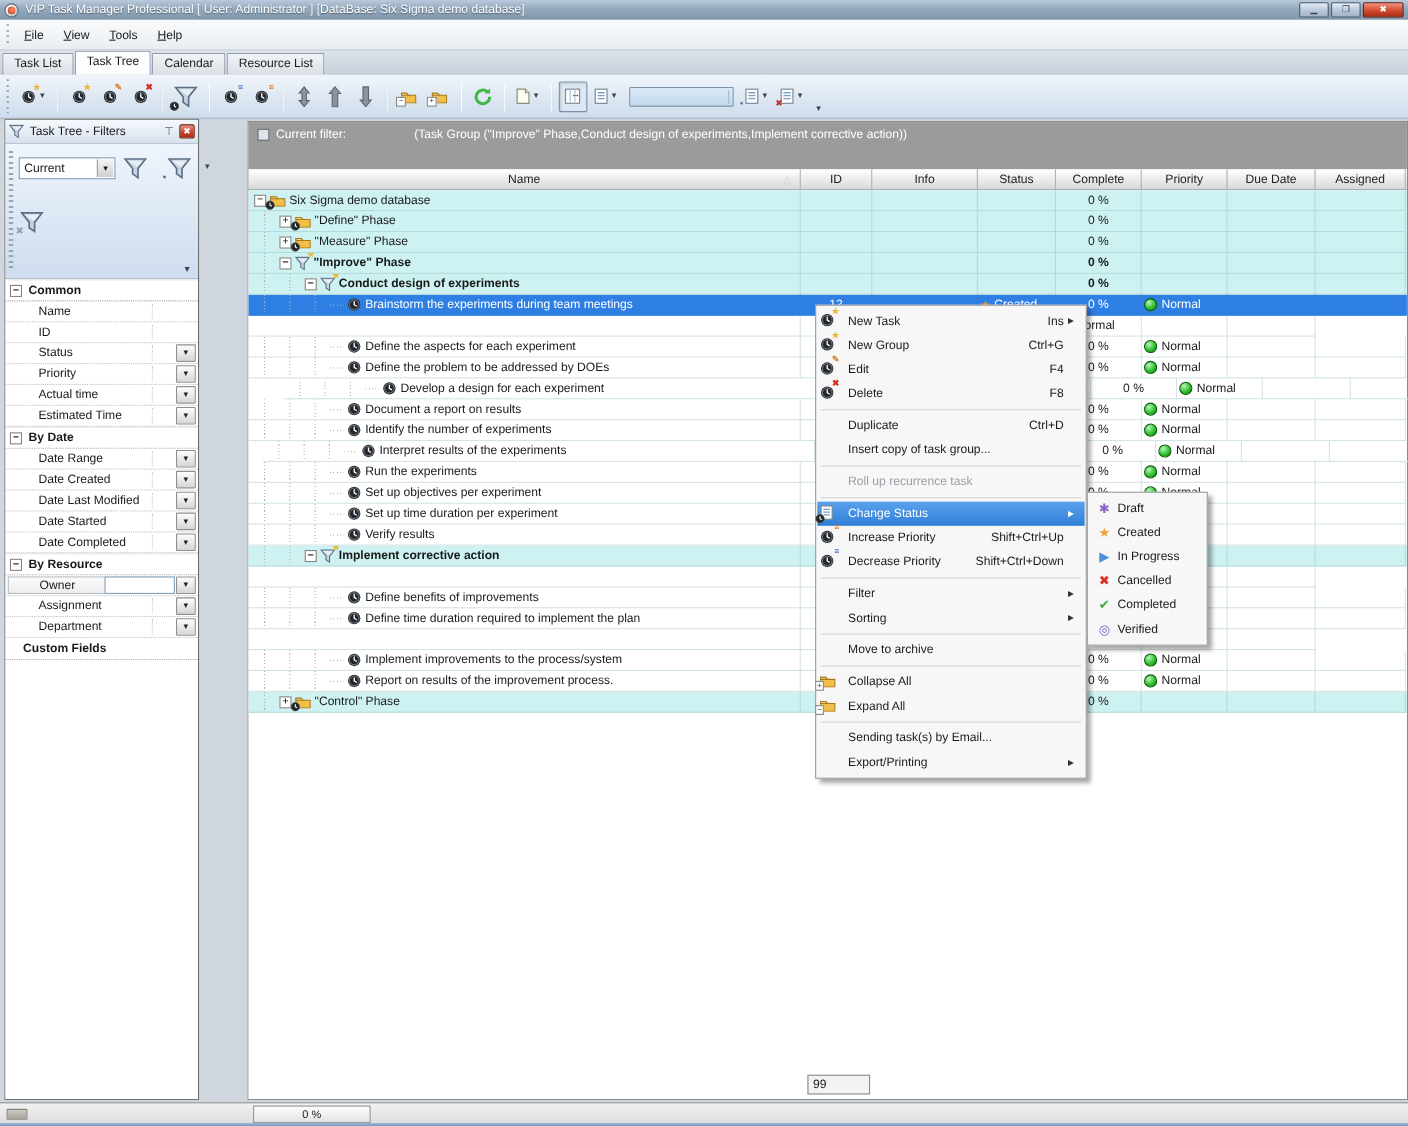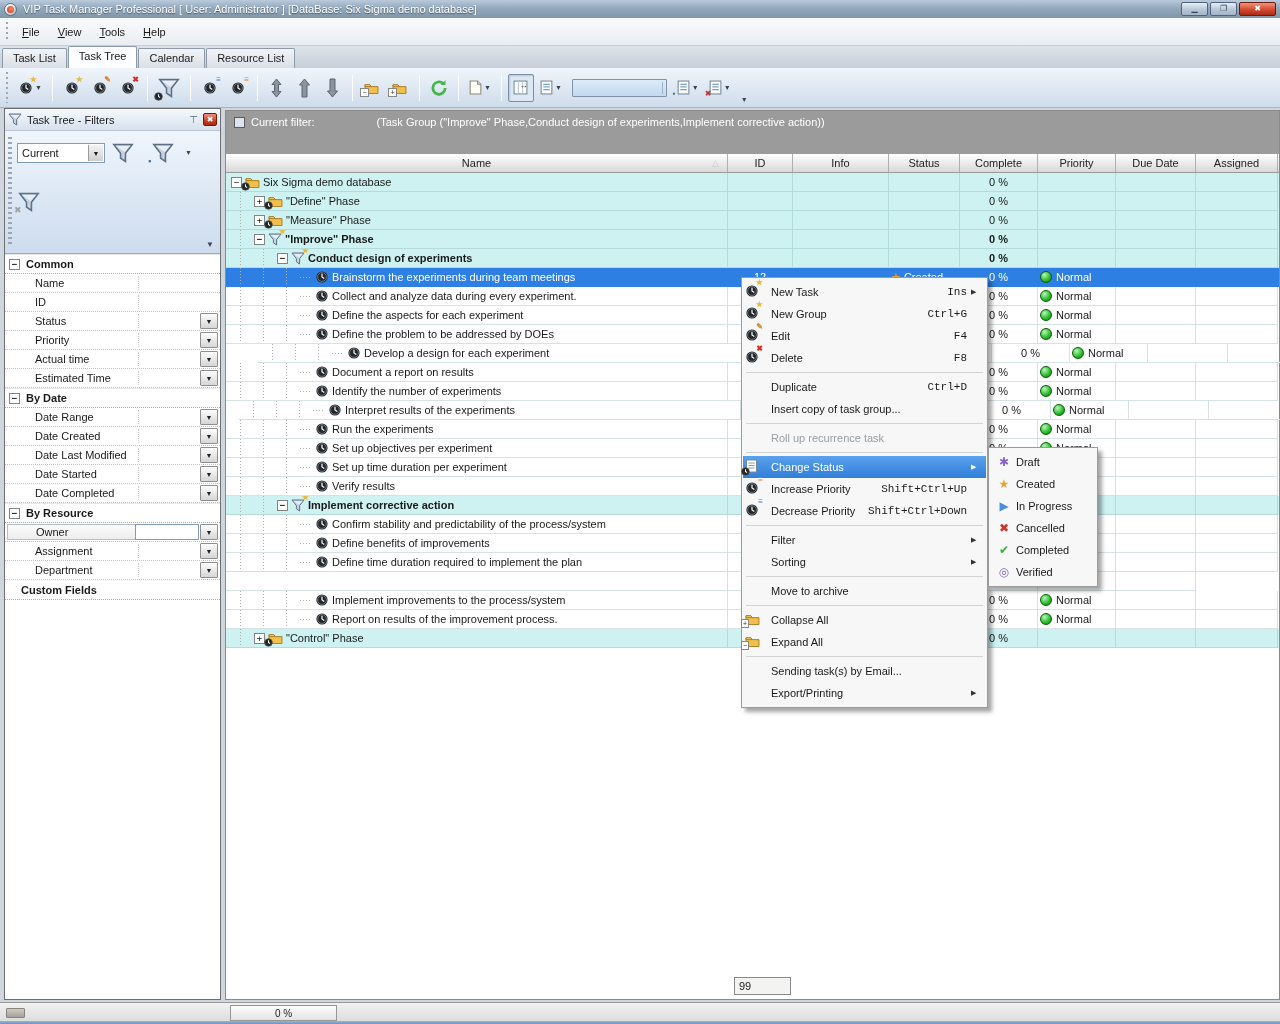--- a/index.html
+++ b/index.html
@@ -34,21 +34,21 @@
 .tsep{width:1px;height:26px;background:#aebccc;border-right:1px solid #fff;margin:0 4px;flex:none;}
 .dd{font-size:7px;color:#3a4654;margin-left:2px;}
 .tcombo{width:95px;height:18px;border:1px solid #7f94a8;background:linear-gradient(#dcebf8,#c2d9ef);border-radius:1px;margin:0 4px;position:relative;}
 .tcombo::after{content:"";position:absolute;right:3px;top:2px;bottom:2px;border-left:1px solid #9fb2c6;}
 .ico{position:relative;display:inline-flex;align-items:center;justify-content:center;}
 .ico b{position:absolute;right:-4px;top:-5px;font-size:8px;font-weight:bold;line-height:1;}
 .ico i.lo{position:absolute;left:-4px;bottom:-3px;font-style:normal;font-size:8px;line-height:1;}
 .svgi{display:block;}
 
 
-.fpanel{position:absolute;left:4px;top:108px;width:217px;height:892px;background:#fff;border:1px solid #6f6f6f;box-shadow:1px 1px 0 #fff inset;}
+.fpanel{position:absolute;left:4px;top:108px;width:177px;height:892px;background:#fff;border:1px solid #6f6f6f;box-shadow:1px 1px 0 #fff inset;}
 .fphead{height:22px;background:linear-gradient(#f5f9fd,#d7e1ed);border-bottom:1px solid #b9c6d6;display:flex;align-items:center;gap:5px;padding:0 3px;}
 .fphead .ttl{flex:1;}
 .pin{color:#5a6b7d;font-size:10px;}
 .xbtn{width:14px;height:13px;background:linear-gradient(#ef9183,#c8402a 60%,#a62c12);border:1px solid #6e1a05;border-radius:2px;color:#fff;font-size:8px;display:flex;align-items:center;justify-content:center;line-height:1;}
 .fptools{height:123px;background:linear-gradient(#eff5fc,#cddcee);border-bottom:1px solid #9aa8ba;position:relative;}
 .fptools .grip2{position:absolute;left:3px;top:6px;bottom:6px;width:4px;background-image:repeating-linear-gradient(to bottom,#9aa6b2 0 2px,transparent 2px 5px);}
 .ccombo{position:absolute;left:12px;top:12px;width:88px;height:20px;background:#fff;border:1px solid #7f9db9;display:flex;align-items:center;padding-left:4px;}
 .ccombo .cdd{position:absolute;right:1px;top:1px;bottom:1px;width:15px;background:linear-gradient(#f4f4f4,#cfcfcf);border-left:1px solid #9a9a9a;font-size:7px;display:flex;align-items:center;justify-content:center;}
 .ftool{position:absolute;width:32px;height:32px;display:flex;align-items:center;justify-content:center;}
 .corner-dd{position:absolute;right:6px;bottom:4px;font-size:8px;color:#3a4654;}
@@ -84,21 +84,21 @@
 .tg{width:20px;height:19px;flex:none;background-image:repeating-linear-gradient(to bottom,#b0b0b0 0 1px,transparent 1px 3px);background-size:1px 100%;background-repeat:no-repeat;background-position:9px 0;}
 .stub{width:12px;height:19px;flex:none;background-image:repeating-linear-gradient(to right,#b0b0b0 0 1px,transparent 1px 3px);background-size:100% 1px;background-repeat:no-repeat;background-position:0 9px;}
 .sphere{width:12px;height:12px;border-radius:50%;background:radial-gradient(circle at 35% 30%,#b9f7b9,#30c030 55%,#0b7c0b);border:1px solid #085e08;flex:none;margin-right:4px;}
 .st-ic{color:#f59a23;font-size:11px;margin-right:3px;}
 .cntbox{position:absolute;left:508px;top:866px;width:57px;height:18px;background:#f3f3f1;border:1px solid #8a8a8a;display:flex;align-items:center;padding-left:4px;}
 
 
 .cmenu{position:absolute;left:741px;top:277px;width:247px;background:#f7f7f7;border:1px solid #9b9b9b;box-shadow:4px 4px 4px rgba(0,0,0,.35);padding:3px 1px;z-index:50;}
 .mi{display:grid;grid-template-columns:24px 1fr auto 13px;align-items:center;height:22px;padding:0 2px;}
 .mi .ml{padding-left:2px;}
-.mi .msc{text-align:right;padding-right:4px;font-family:Liberation Mono, monospace;}
+.mi .msc{text-align:right;padding-right:4px;}
 .mi .mar{font-size:7px;color:#333;}
 .mi.hi{background:linear-gradient(#5ba1ed,#2f7fd8);color:#fff;}
 .mi.hi .mar{color:#fff;}
 .mi.dis{color:#9aa0a6;}
 .msep{height:1px;background:#d4d4d4;margin:3px 3px;}
 .smenu{position:absolute;left:988px;top:447px;width:110px;background:#f7f7f7;border:1px solid #9b9b9b;box-shadow:4px 4px 4px rgba(0,0,0,.35);padding:3px 1px;z-index:60;}
 .si{display:grid;grid-template-columns:24px 1fr;align-items:center;height:22px;padding:0 2px;}
 .si .sic{text-align:center;font-size:12px;line-height:1;}
 
 
@@ -602,34 +602,20 @@
           </div>
           <div class="c center">0 %</div>
           <div class="c">
             <span class="sphere"></span>
             <span>Normal</span>
           </div>
           <div class="c"></div>
           <div class="c"></div>
         </div>
         <div class="row" style="grid-template-columns: 502px 65px 96px 71px 78px 78px 80px 82px;">
-          <div class="c name">
-            <span class="tg"></span>
-            <span class="tg"></span>
-            <span class="tg"></span>
-            <span class="stub"></span>
-            <span class="ico">
-              <svg class="svgi" width="14" height="14" viewBox="0 0 14 14">
-                <circle cx="7" cy="7" r="5.6" fill="#23272b"></circle>
-                <circle cx="7" cy="7" r="4.4" fill="none" stroke="#6a737c"></circle>
-                <path d="M7 3.8V7l2.3 1.4" stroke="#fff" stroke-width="1.2" fill="none"></path>
-              </svg>
-            </span>
-            <span class="nm">Collect and analyze data during every experiment.</span>
-          </div>
           <div class="c center"></div>
           <div class="c"></div>
           <div class="c"></div>
           <div class="c center">0 %</div>
           <div class="c">
             <span class="sphere"></span>
             <span>Normal</span>
           </div>
           <div class="c"></div>
           <div class="c"></div>
@@ -910,34 +896,20 @@
           </div>
           <div class="c center"></div>
           <div class="c"></div>
           <div class="c"></div>
           <div class="c center">0 %</div>
           <div class="c"></div>
           <div class="c"></div>
           <div class="c"></div>
         </div>
         <div class="row" style="grid-template-columns: 502px 65px 96px 71px 78px 78px 80px 82px;">
-          <div class="c name">
-            <span class="tg"></span>
-            <span class="tg"></span>
-            <span class="tg"></span>
-            <span class="stub"></span>
-            <span class="ico">
-              <svg class="svgi" width="14" height="14" viewBox="0 0 14 14">
-                <circle cx="7" cy="7" r="5.6" fill="#23272b"></circle>
-                <circle cx="7" cy="7" r="4.4" fill="none" stroke="#6a737c"></circle>
-                <path d="M7 3.8V7l2.3 1.4" stroke="#fff" stroke-width="1.2" fill="none"></path>
-              </svg>
-            </span>
-            <span class="nm">Confirm stability and predictability of the process/system</span>
-          </div>
           <div class="c center"></div>
           <div class="c"></div>
           <div class="c"></div>
           <div class="c center">0 %</div>
           <div class="c">
             <span class="sphere"></span>
             <span>Normal</span>
           </div>
           <div class="c"></div>
           <div class="c"></div>

